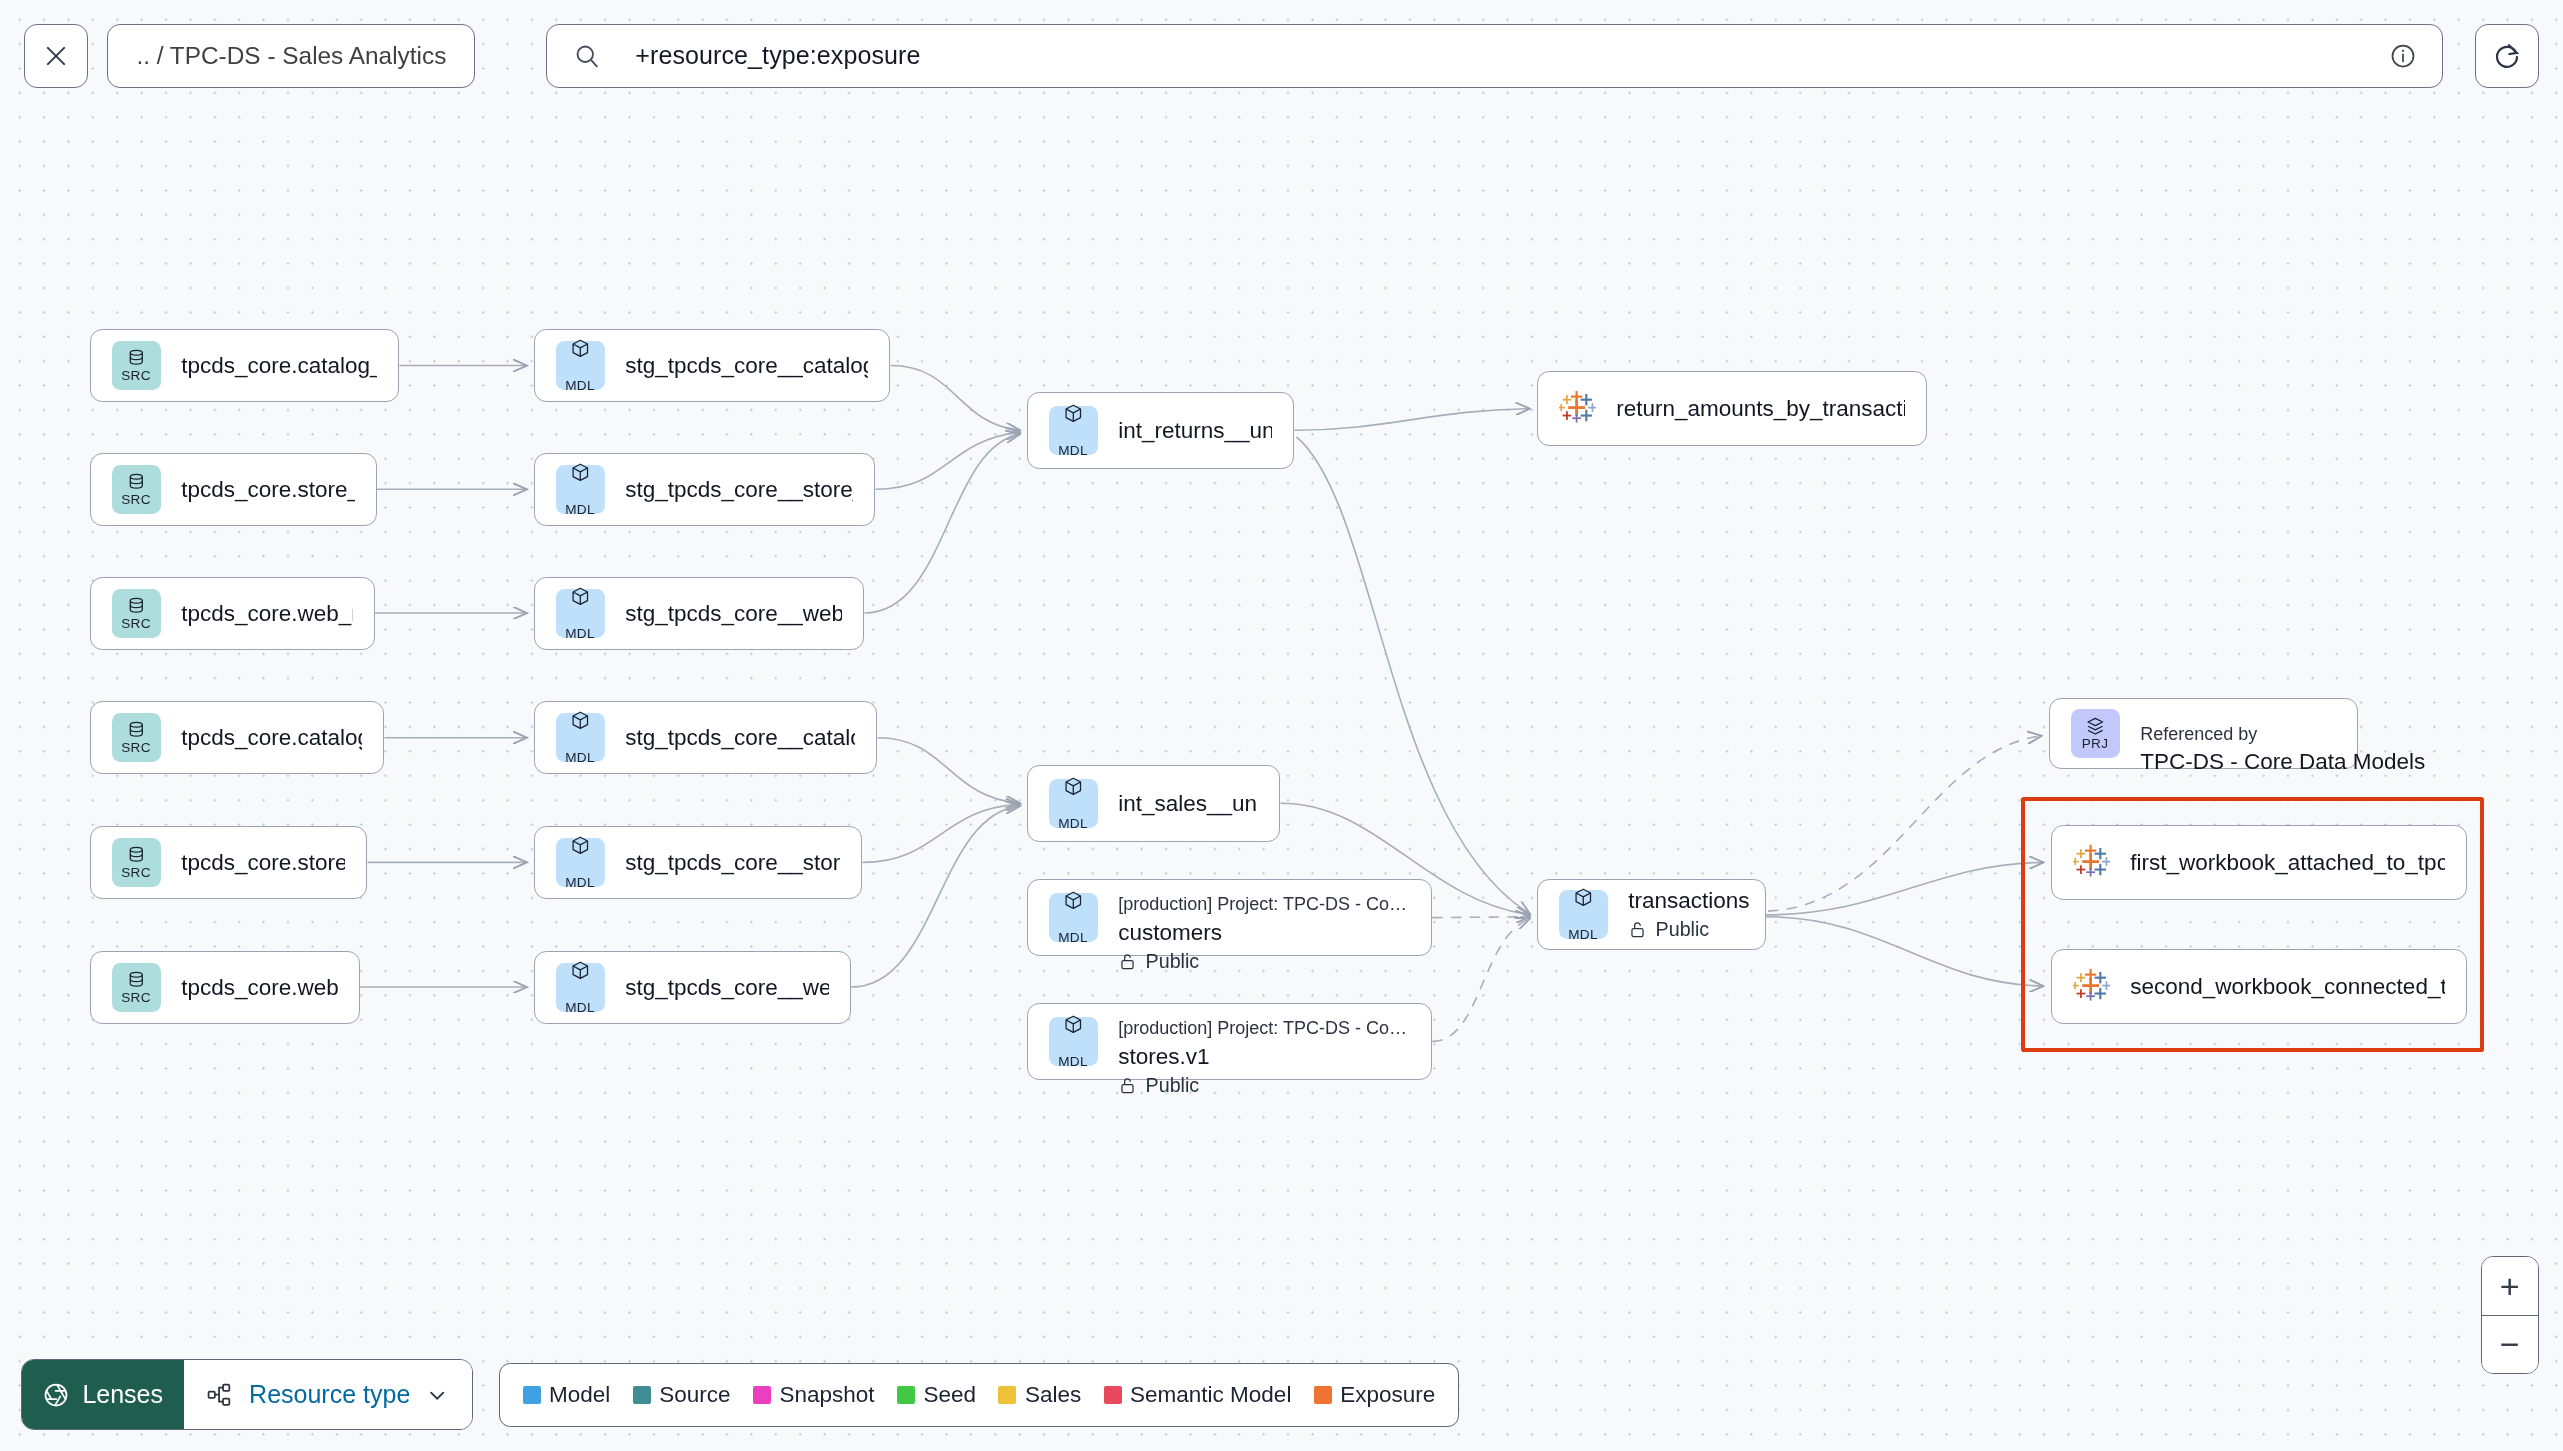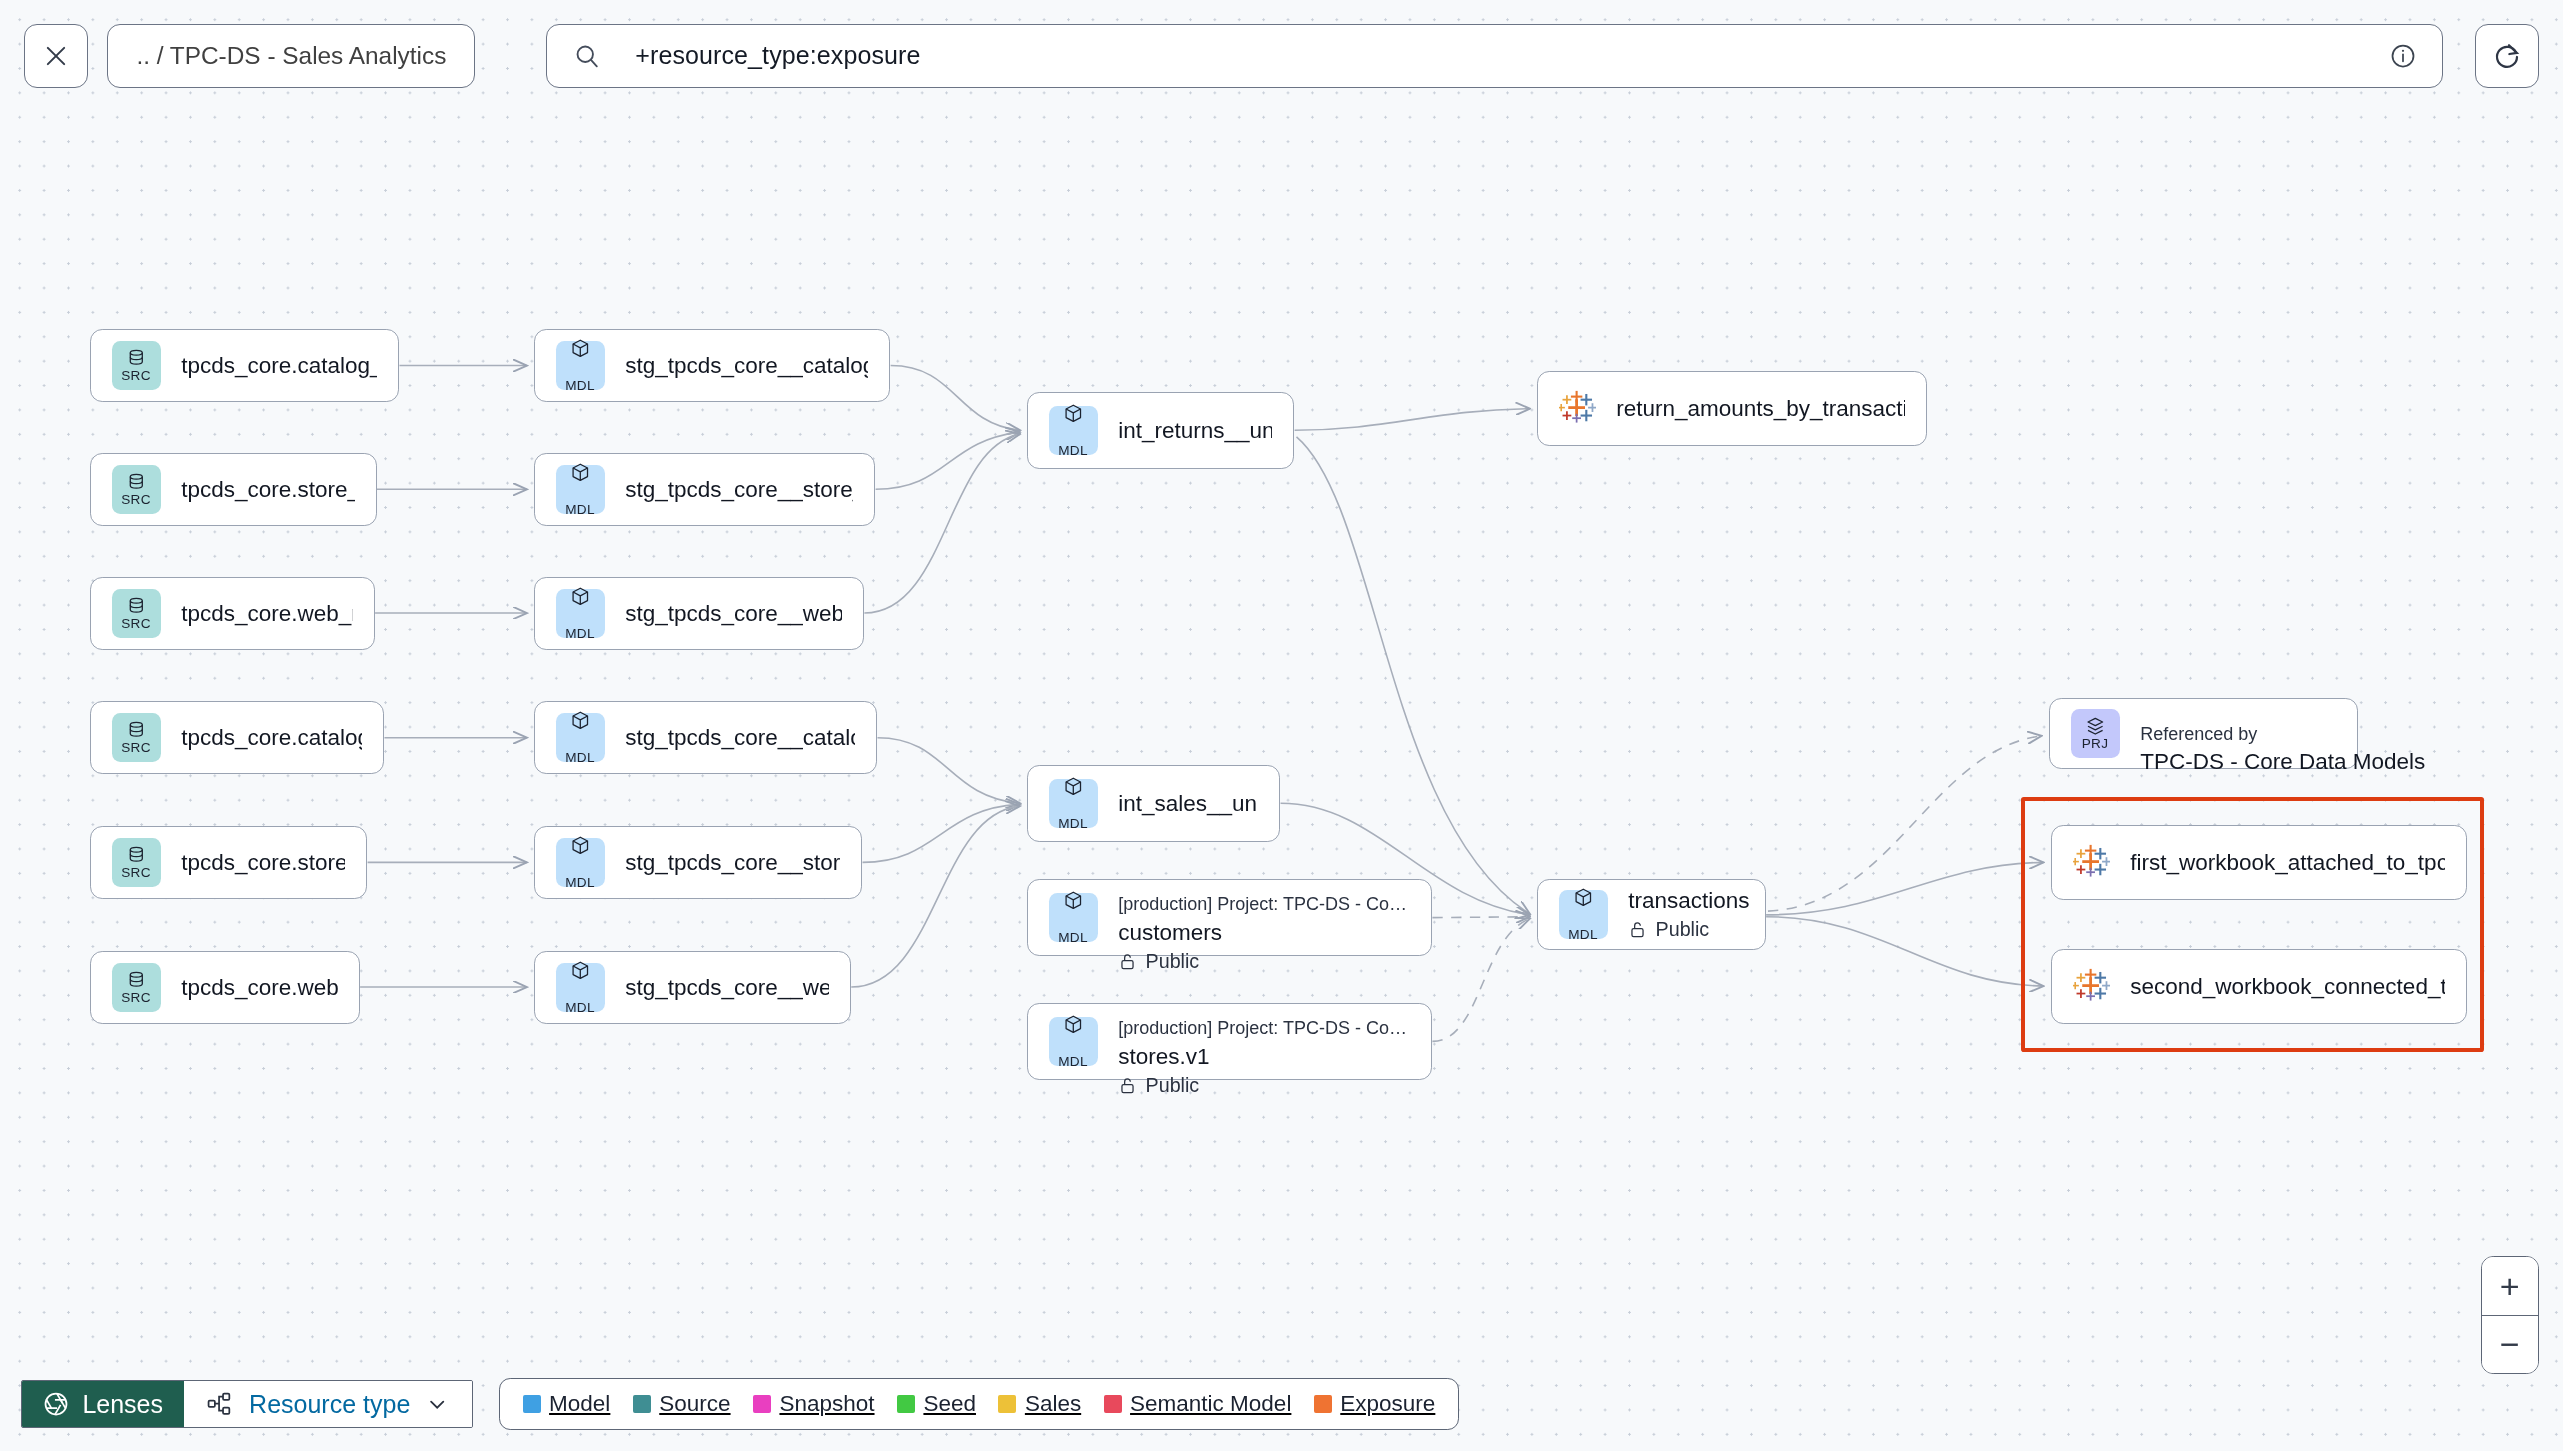--- a/index.html
+++ b/index.html
@@ -134,46 +134,45 @@
 
   
   #bottombar {
     position: absolute;
     left: 20.6px; bottom: 20.6px;
     display: flex; align-items: center; gap: 26px;
     z-index: 45;
   }
   #lens-group {
     display: flex; align-items: stretch;
-    border-radius: 2px; overflow: hidden;
+    border-radius: 13px; overflow: hidden;
     border: 1.5px solid #5d6676;
-    height: 48px;
+    height: 71px;
   }
   #lenses-button {
     background: #1f5e4f; color: #fff;
     display: flex; align-items: center; gap: 12.2px;
     padding: 0 20.6px;
     font-size: 25px;
     cursor: pointer;
   }
   #resource-type-button {
     background: #fff; color: #0369a1;
     display: flex; align-items: center; gap: 15px;
     padding: 0 22.5px;
     font-size: 25px;
     cursor: pointer;
   }
   #legend {
     background: #fff;
     border: 1.5px solid #5d6676;
     border-radius: 11.2px;
-    height: 52px;
+    height: 64px;
     display: flex; align-items: center; gap: 22.5px;
     padding: 0 22.5px;
-    text-decoration: underline;
   }
   .legend-item { display: flex; align-items: center; gap: 8.4px; }
   .swatch { width: 18px; height: 18px; border-radius: 1.9px; }
   .legend-label { font-size: 22.5px; color: #1b2230; white-space: nowrap; }
 </style>
 </head>
 <body>
 
 <div id="app">
 

